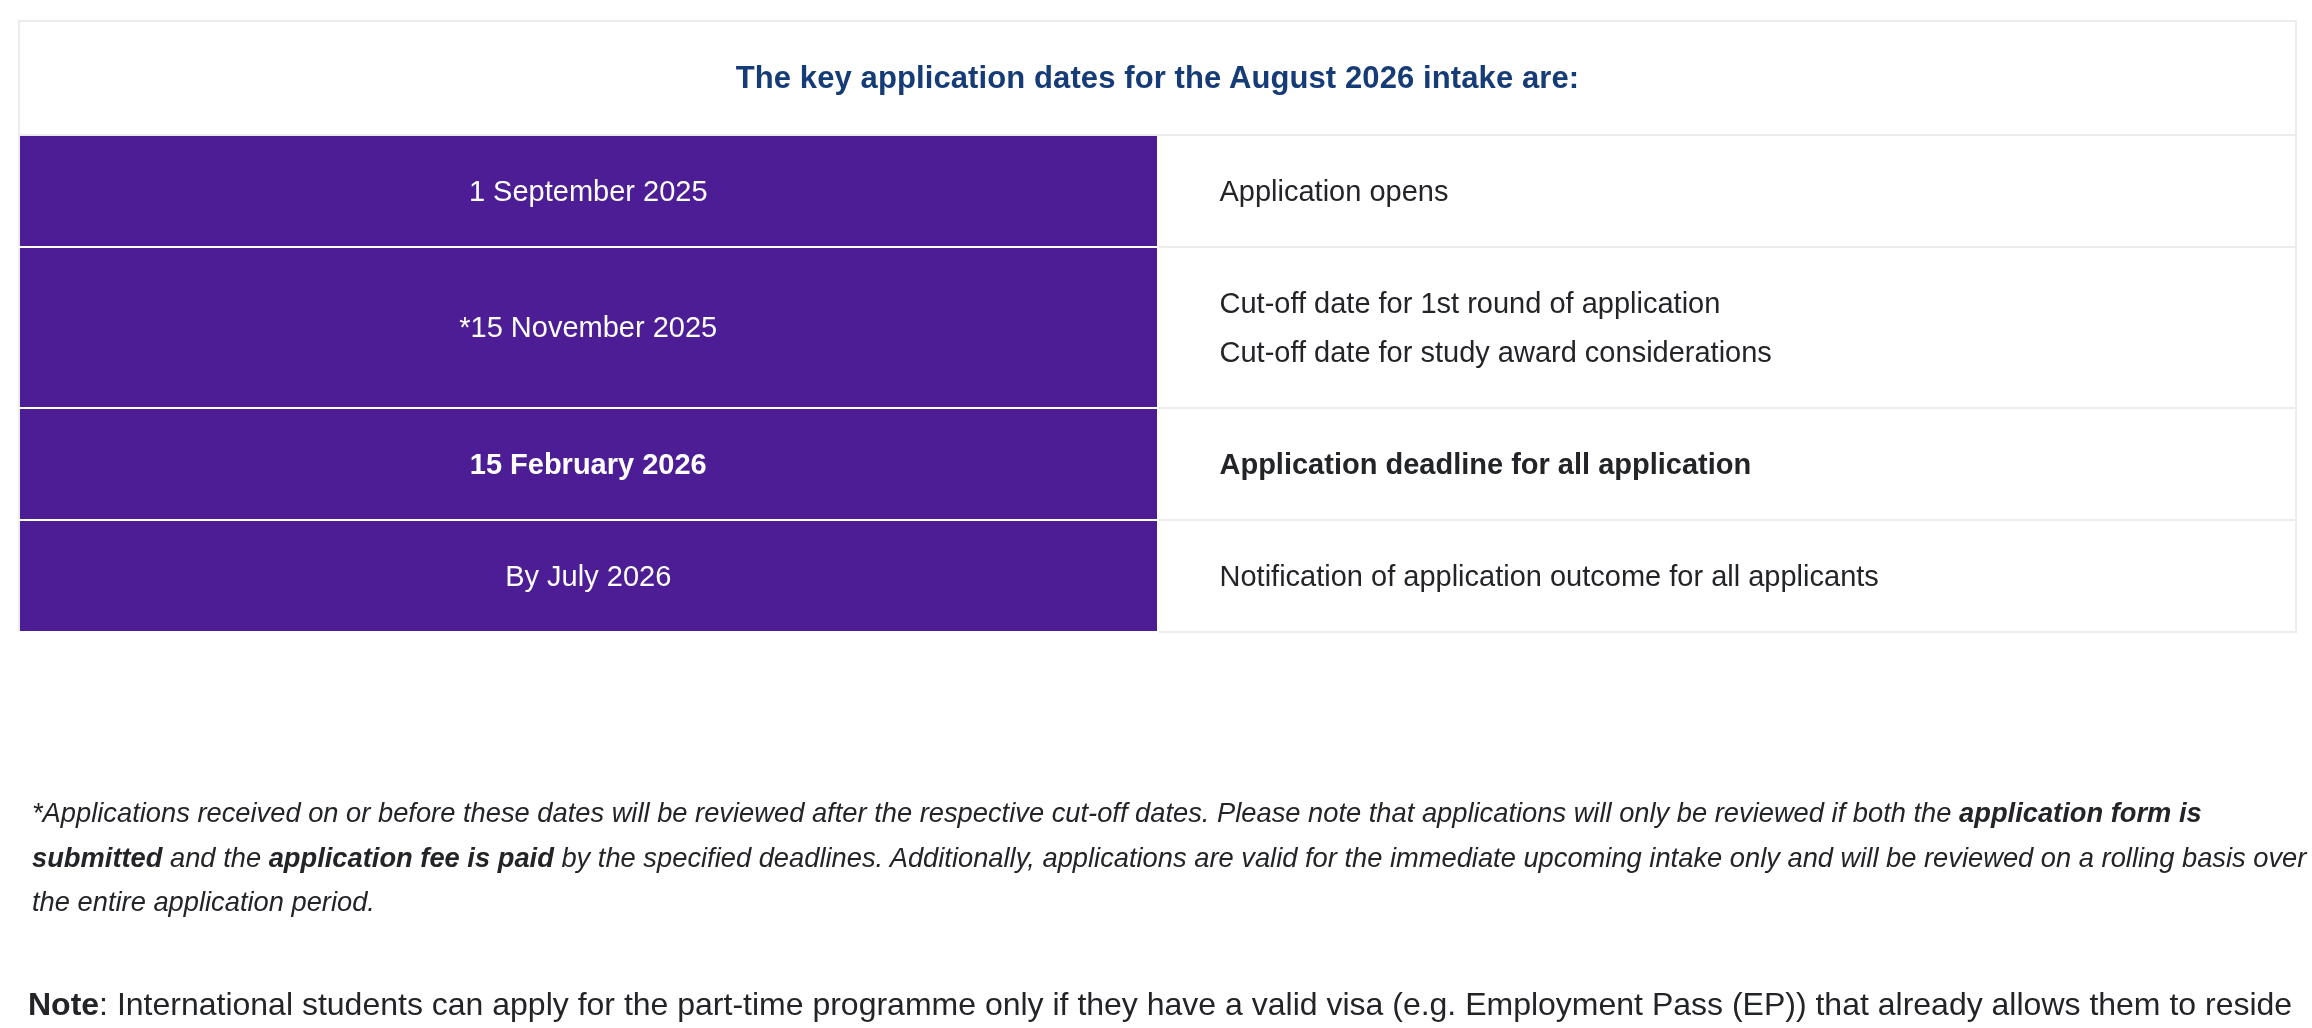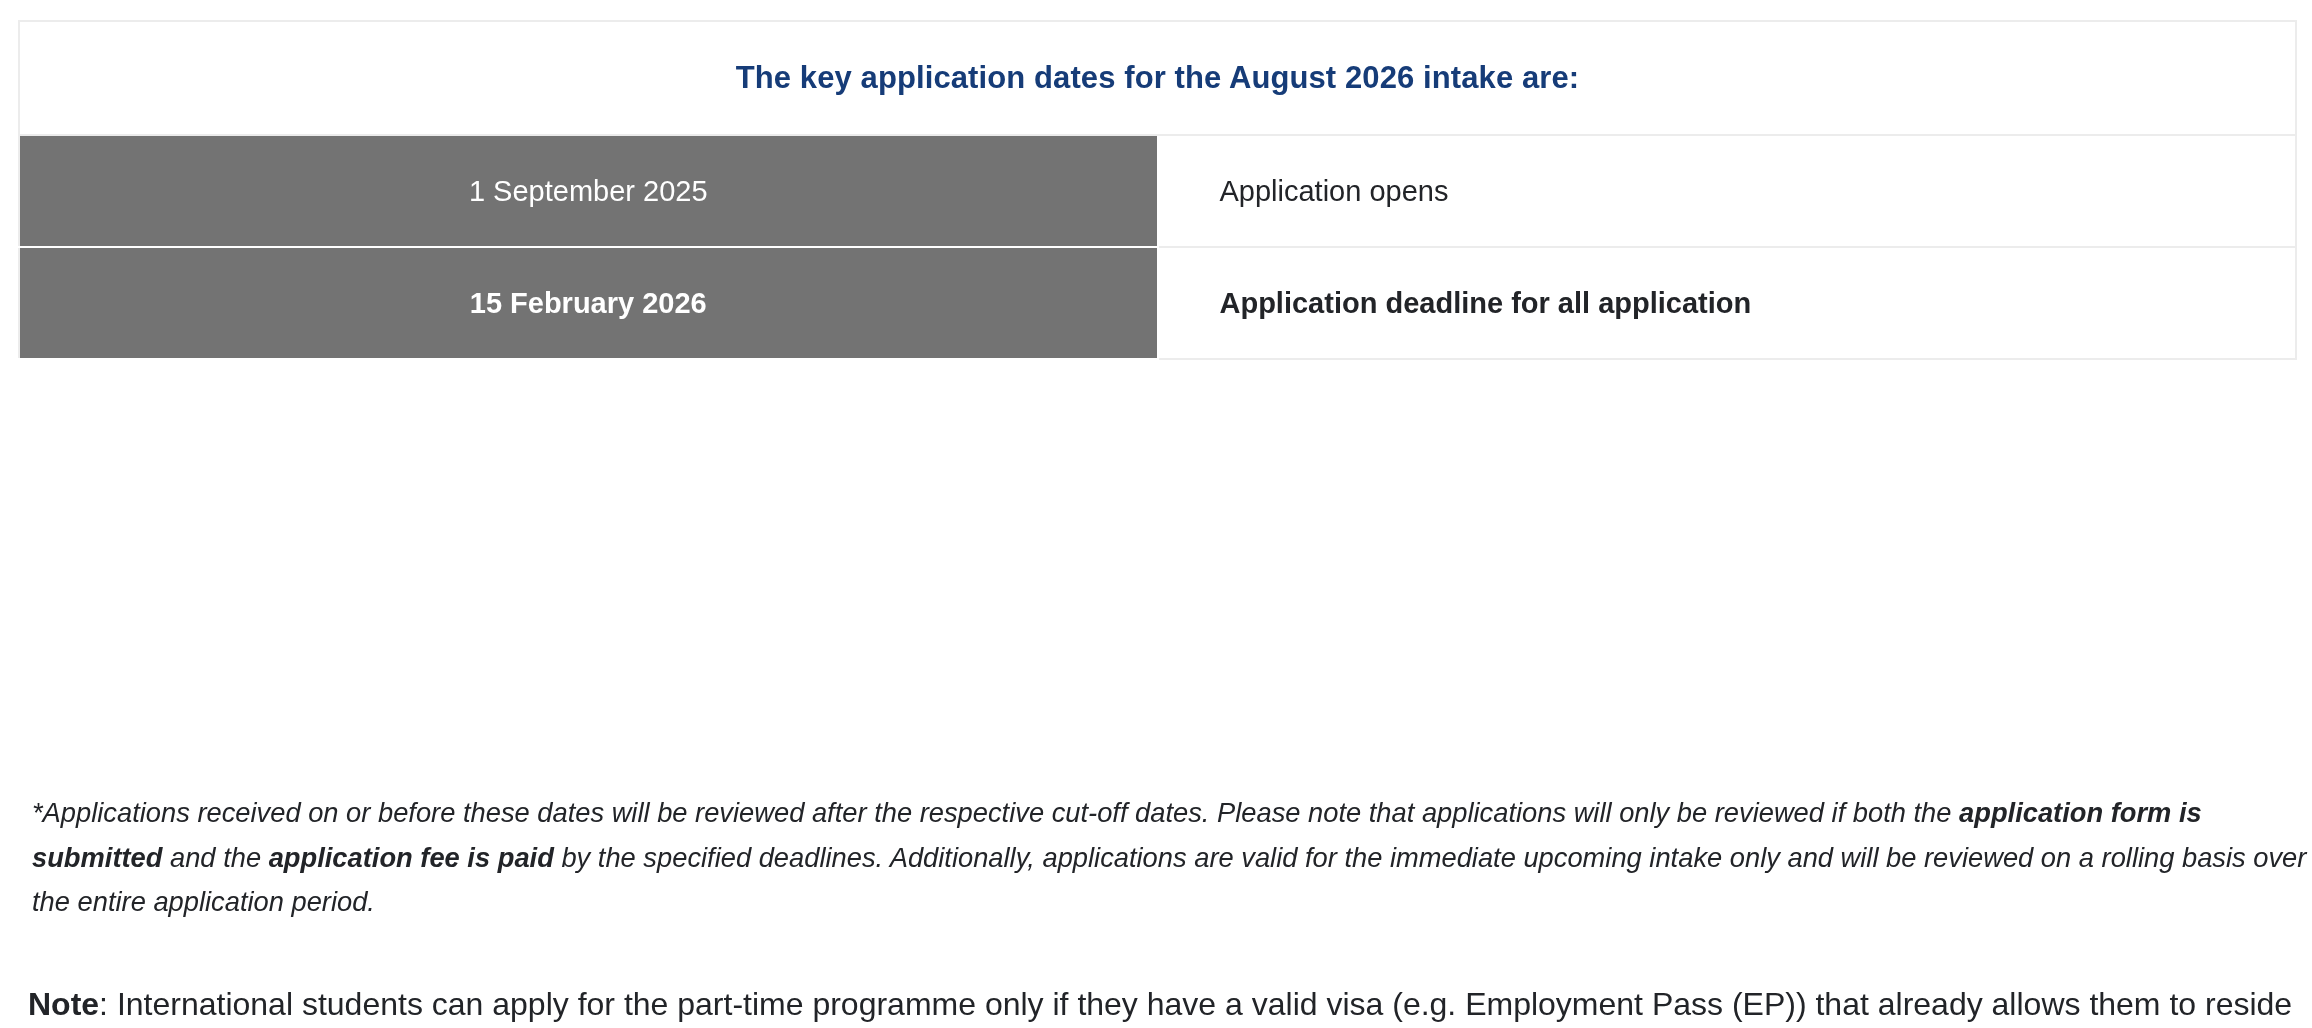--- a/index.html
+++ b/index.html
@@ -32,21 +32,21 @@
       background: #ffffff;
       text-align: center;
       vertical-align: middle;
       color: #163c78;
       font-weight: bold;
       font-size: 31px;
       letter-spacing: 0.1px;
     }
     .date-cell {
       width: 851px;
-      background: #737373;
+      background: #4c1d95;
       color: #ffffff;
       text-align: center;
       vertical-align: middle;
       font-size: 29px;
       border-color: #ffffff #ffffff #ffffff #ececec !important;
       border-left-color: #ececec !important;
     }
     .date-cell.bold, .event-cell.bold {
       font-weight: bold;
     }
@@ -98,24 +98,37 @@
   <tbody>
       <tr>
     <th class="header-cell" colspan="2">The key application dates for the August 2026 intake are:</th>
   </tr>
   <tr class="row-std">
     <td class="date-cell">1 September 2025</td>
     <td class="event-cell">
       <span class="event-line">Application opens</span>
     </td>
   </tr>
+  <tr class="row-tall">
+    <td class="date-cell">*15 November 2025</td>
+    <td class="event-cell">
+      <span class="event-line">Cut-off date for 1st round of application</span>
+      <span class="event-line">Cut-off date for study award considerations</span>
+    </td>
+  </tr>
   <tr class="row-std">
     <td class="date-cell bold">15 February 2026</td>
     <td class="event-cell bold">
       <span class="event-line">Application deadline for all application</span>
+    </td>
+  </tr>
+  <tr class="row-std">
+    <td class="date-cell">By July 2026</td>
+    <td class="event-cell">
+      <span class="event-line">Notification of application outcome for all applicants</span>
     </td>
   </tr>
 </tbody>
   </table>
 
 <p class="footnote"><span>*Applications received on or before these dates will be reviewed after the respective cut-off dates. Please note that applications will only be reviewed if both the </span><b>application form is submitted</b><span> and the </span><b>application fee is paid</b><span> by the specified deadlines. Additionally, applications are valid for the immediate upcoming intake only and will be reviewed on a rolling basis over the entire application period.</span></p>
 
 <p class="note"><b>Note</b><span>: International students can apply for the part-time programme only if they have a valid visa (e.g. Employment Pass (EP)) that already allows them to reside in Singapore.</span></p>
 
 </body></html>

